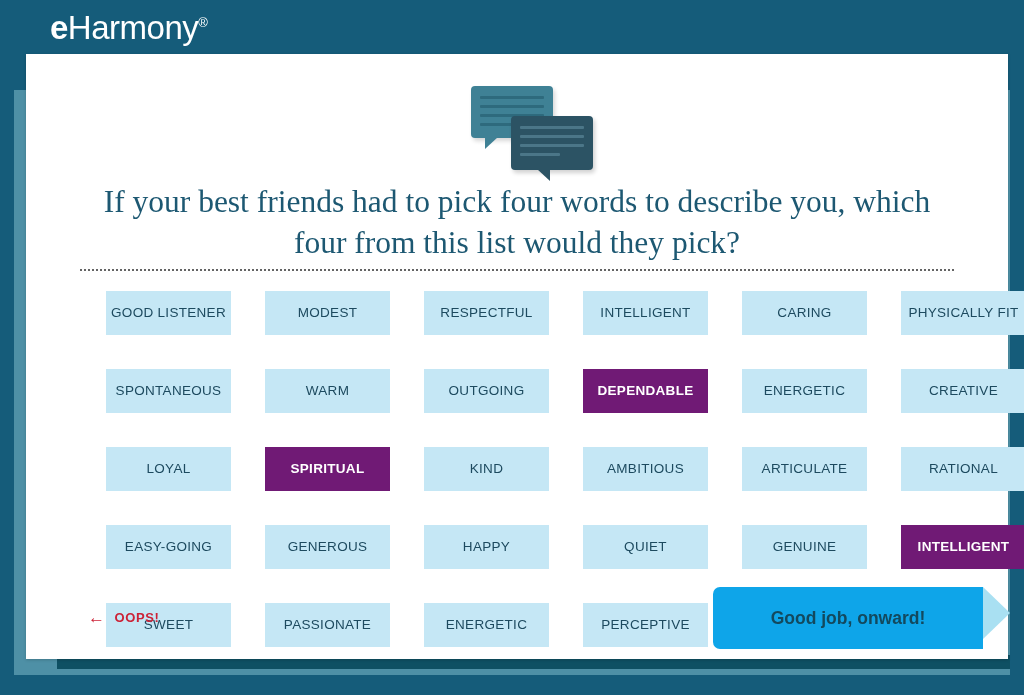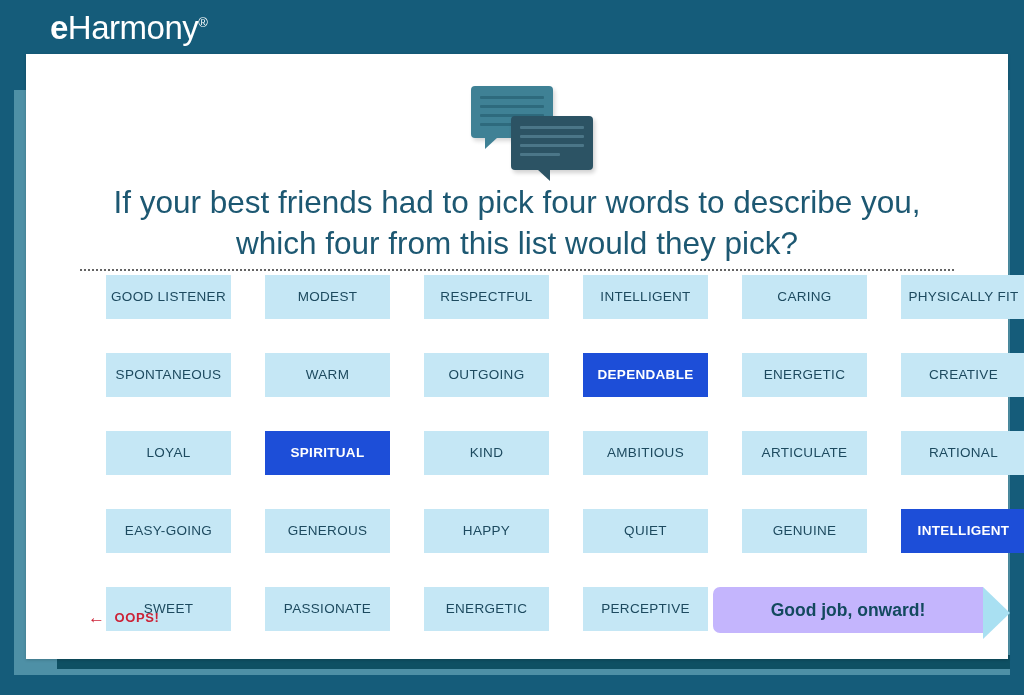--- a/index.html
+++ b/index.html
@@ -78,75 +78,75 @@
   .lines{ position:absolute; left:9px; top:10px; right:9px; }
   .lines i{ display:block; height:3px; margin-bottom:6px; border-radius:1px; }
   .bub-back .lines i{ background:#2e6a7d; }
   .bub-front .lines i{ background:#4b7688; }
   .lines i.short{ width:62%; }
 
   
   #heading{
     position:absolute; left:56px; top:128px; width:870px;
     text-align:center;
-    font-family:Liberation Sans, sans-serif;
+    font-family:Liberation Serif, serif;
     font-size:31.5px;
     line-height:1.30;
     color:#1d5872;
   }
 
   
   #divider{
     position:absolute; left:54px; top:215px; width:874px;
     border-top:2px dotted #4a4a4a;
     opacity:0.85;
   }
 
   
   #grid{
-    position:absolute; left:80px; top:221px;
+    position:absolute; left:80px; top:237px;
     width:822px;
     display:grid;
     grid-template-columns:repeat(6, 125px);
     grid-auto-rows:44px;
     column-gap:11px;
     row-gap:10px;
     gap:34px;
   }
   .word{
     display:flex; align-items:center; justify-content:center;
     text-align:center;
     font-size:13.5px;
     letter-spacing:0.3px;
     line-height:1.18;
     background:#c5e7f5;
     color:#1d4a5f;
     user-select:none;
   }
   .word.selected{
-    background:#1d4ed8;
+    background:#701a75;
     color:#ffffff;
     font-weight:bold;
   }
 
   
   #oops{
     position:absolute; left:62px; top:555px;
     display:flex; align-items:center; gap:9px;
     color:#cc2236;
     font-size:13px;
     font-weight:bold;
     letter-spacing:0.6px;
   }
   #oops .arrow{ font-size:17px; line-height:1; }
 
   #onward{
     position:absolute; left:687px; top:533px;
-    width:270px; height:46px;
-    background:#c4b5fd;
+    width:270px; height:62px;
+    background:#0ea5e9;
     border-radius:7px 0 0 7px;
     display:flex; align-items:center; justify-content:center;
     color:#13495e;
     font-size:17.5px;
     font-weight:bold;
   }
   #onward .point{
     position:absolute; right:-27px; top:0;
     width:0; height:0;
     border-top:26.5px solid transparent;

